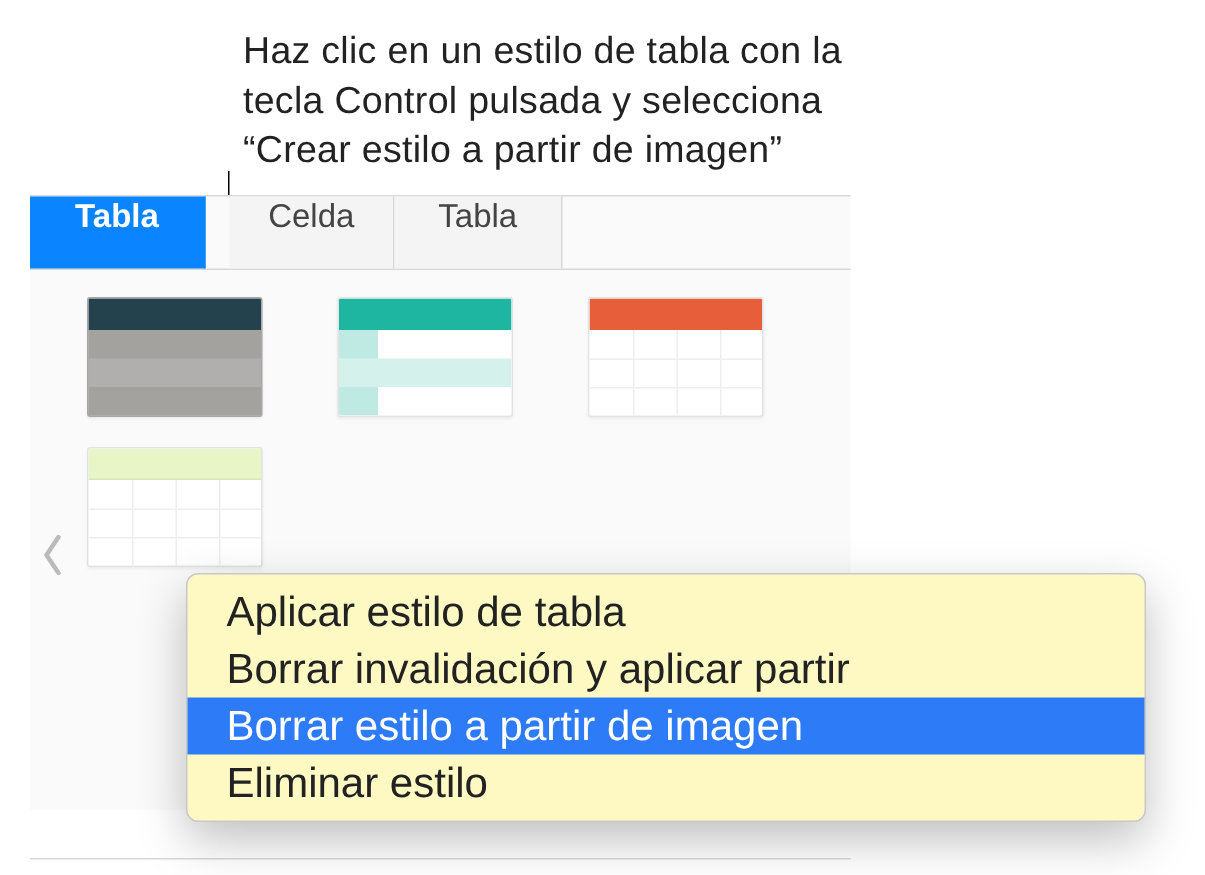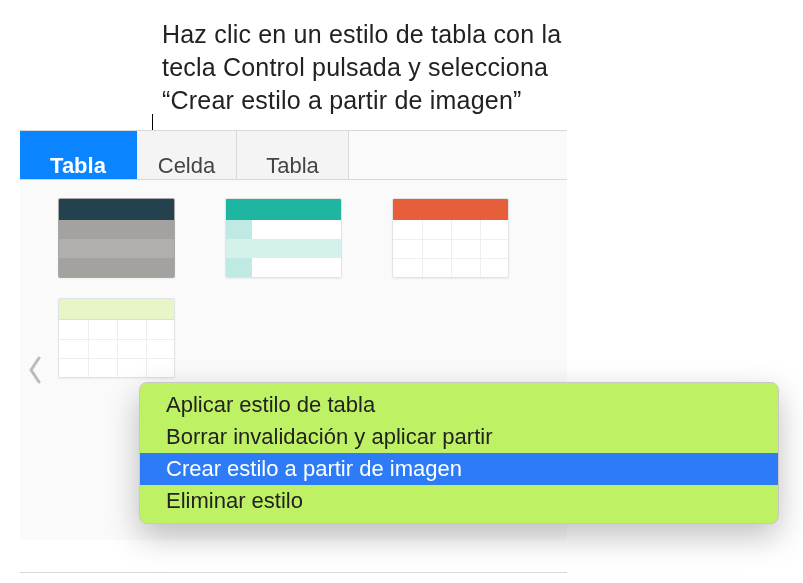--- a/index.html
+++ b/index.html
@@ -41,34 +41,34 @@
     }
 
     .tab-row {
       display: flex;
       height: 49px;
       border-bottom: 1px solid #d8d8d8;
       font-size: 22px;
     }
     .tab {
       display: flex;
-      align-items: flex-end;
+      align-items: flex-start;
       justify-content: center;
       border-right: 1px solid #d8d8d8;
       color: #444;
       background: #f4f4f4;
     }
     .tab.active {
       background: #0a84ff;
       color: #fff;
       font-weight: 600;
       border-right-color: #0a84ff;
     }
     .tab.t1 { width: 117px; }
-    .tab.t2 { width: 100px; }
+    .tab.t2 { width: 110px; margin-left: 16px; }
     .tab.t3 { width: 112px; }
     .tab.t4 { flex: 1; border-right: none; }
 
     .styles-area {
       position: relative;
       padding: 18px 20px 12px 38px;
       min-height: 360px;
     }
 
     .thumbs-row {
@@ -179,28 +179,28 @@
       margin-top: 8px;
     }
     .dot {
       width: 8px; height: 8px; border-radius: 50%;
       background: #9a9a9a;
     }
 
     .context-menu {
       position: absolute;
       top: 382px;
-      left: 139px;
+      left: 124px;
       width: 640px;
-      background: #bef264;
+      background: #fef9c3;
       border: 1px solid #c8c8c8;
       border-radius: 8px;
       box-shadow: 0 12px 32px rgba(0,0,0,0.25);
       padding: 6px 0;
-      font-size: 22px;
+      font-size: 28px;
       color: #222;
     }
     .menu-item {
       padding: 3px 26px 3px 26px;
       white-space: nowrap;
     }
     .menu-item.highlight {
       background: #2d7bf6;
       color: #fff;
     }
@@ -302,18 +302,18 @@
 <div class="bottom-divider"></div>
 
 <div class="context-menu">
   <div class="menu-item">
     <span>Aplicar estilo de tabla</span>
   </div>
   <div class="menu-item">
     <span>Borrar invalidación y aplicar partir</span>
   </div>
   <div class="menu-item highlight">
-    <span>Crear estilo a partir de imagen</span>
+    <span>Borrar estilo a partir de imagen</span>
   </div>
   <div class="menu-item">
     <span>Eliminar estilo</span>
   </div>
 </div>
 
 </body></html>

